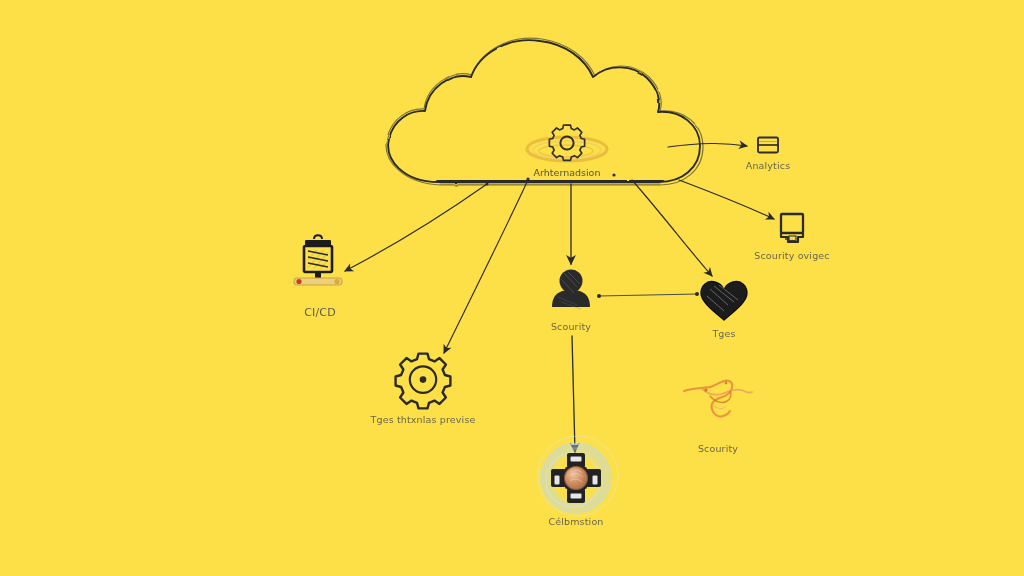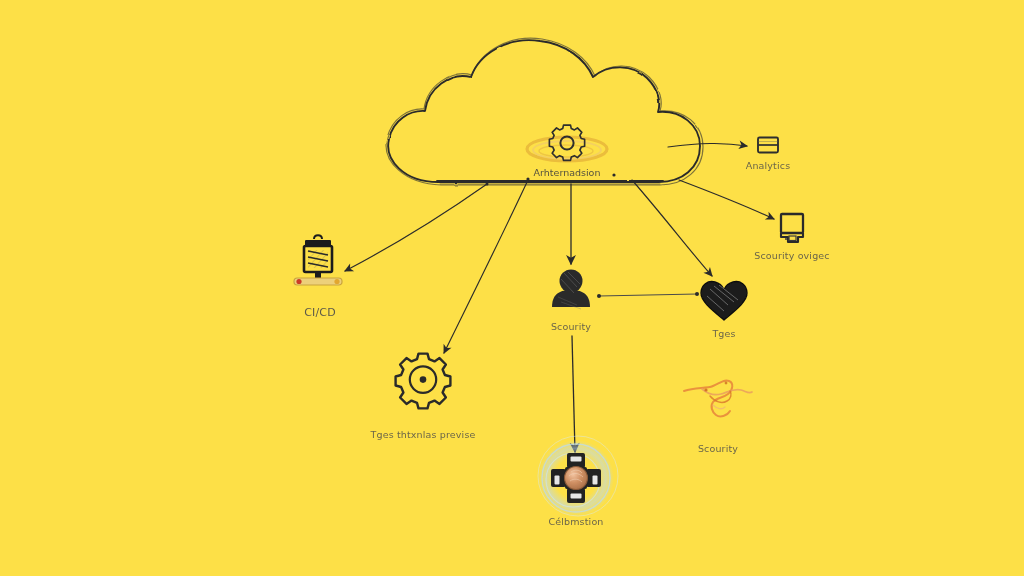--- a/index.html
+++ b/index.html
@@ -231,21 +231,21 @@
   </svg>
 
   <div class="center-label" style="left:567px; top:167px;">Arhternadsion</div>
 
   <div class="node-label" style="left:768px; top:160px;">Analytics</div>
 
   <div class="node-label" style="left:792px; top:250px;">Scourity ovigec</div>
 
   <div class="node-label" style="left:320px; top:306px; font-size:11px; filter:blur(0.2px); opacity:0.9;">CI/CD</div>
 
-  <div class="node-label" style="left:423px; top:429px;">Tges thtxnlas previse</div>
+  <div class="node-label" style="left:423px; top:414px;">Tges thtxnlas previse</div>
 
   <div class="node-label" style="left:571px; top:321px;">Scourity</div>
 
   <div class="node-label" style="left:724px; top:328px;">Tges</div>
 
   <div class="node-label" style="left:718px; top:443px;">Scourity</div>
 
   <div class="node-label" style="left:576px; top:516px; ">Célbmstion</div>
 
 </div>

